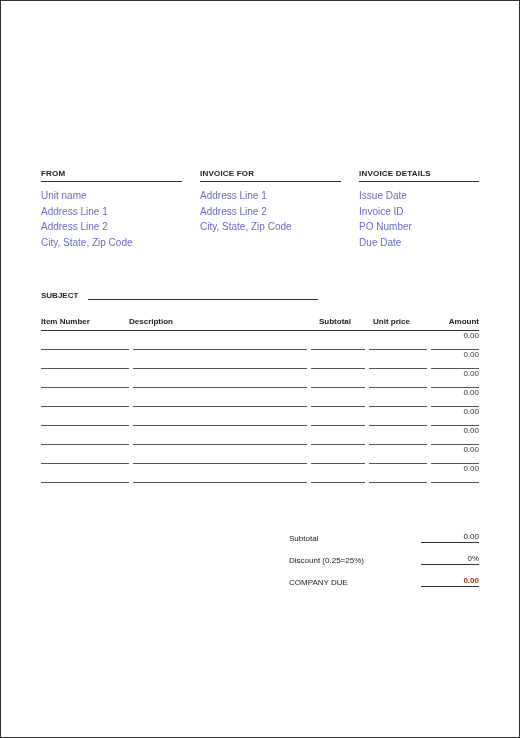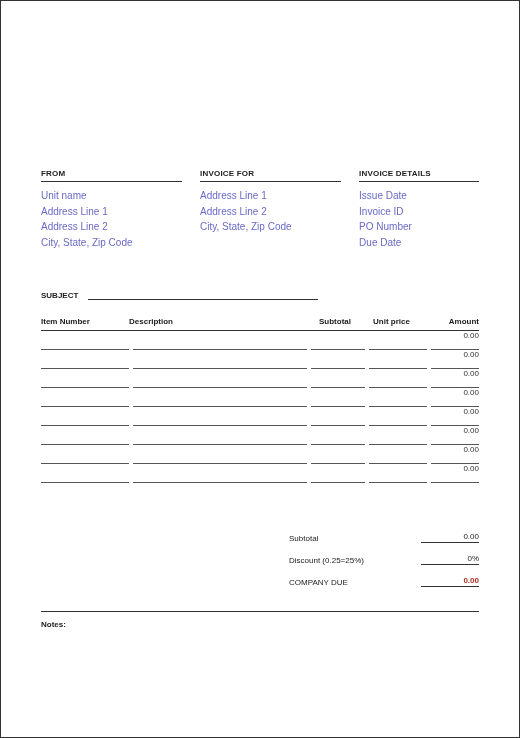--- a/index.html
+++ b/index.html
@@ -252,17 +252,14 @@
     <div class="t-row">
       <div class="t-label">Discount (0.25=25%)</div>
       <div class="t-line">0%</div>
     </div>
     <div class="t-row">
       <div class="t-label">COMPANY DUE</div>
       <div class="t-line t-due">0.00</div>
     </div>
   </div>
 
-  <div class="notes">
-    <div class="notes-head">Notes:</div>
-  </div>
 
 </div>
 
 </body></html>

